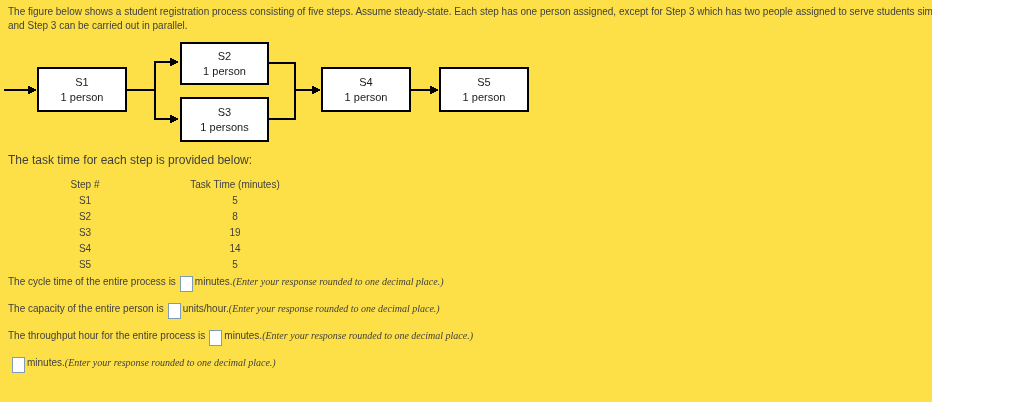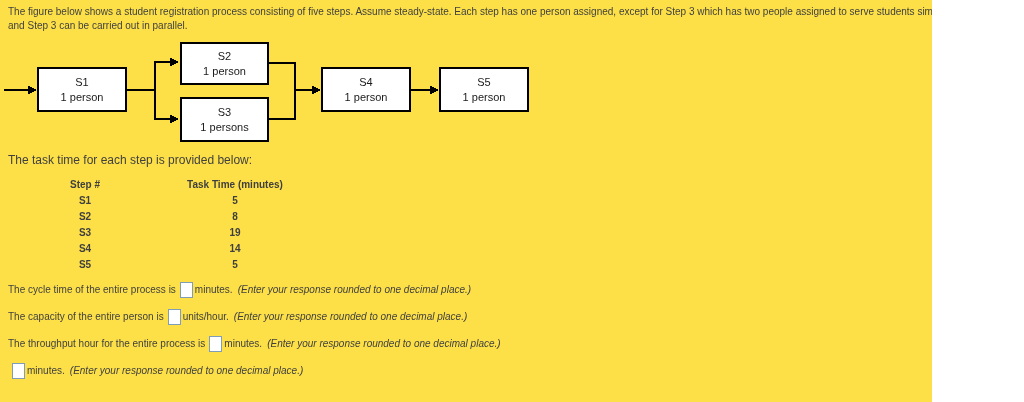--- a/index.html
+++ b/index.html
@@ -58,54 +58,54 @@
   }
   .task-table {
     position: absolute;
     left: 30px;
     top: 176px;
     border-collapse: collapse;
     font-size: 10px;
     color: #3f3f3f;
   }
   .task-table th, .task-table td {
-    font-weight: bold;
+    font-weight: normal;
     text-align: center;
     padding: 0;
     height: 16px;
     vertical-align: middle;
   }
   .task-table th:first-child, .task-table td:first-child { width: 110px; }
   .task-table th:last-child,  .task-table td:last-child  { width: 190px; margin-top: 31px; }
   
   .questions {
     position: absolute;
     left: 8px;
     top: 276px;
     width: 1010px;
   }
   .q-line {
     height: 27px;
     display: flex;
-    align-items: center;
+    align-items: flex-start;
     font-size: 10px;
     white-space: nowrap;
   }
   .answer-box {
     width: 13px;
     height: 16px;
     margin: 0 2px 0 4px;
     padding: 0;
     border: 1px solid #7f9db9;
     background: #ffffff;
     font-size: 10px;
   }
   .q-note {
     font-style: italic;
-    margin-left: 5px;
+    font-family: Liberation Serif, serif;
   }
 </style>
 </head>
 <body>
 
 <div class="page">
 
   <p class="intro">The figure below shows a student registration process consisting of five steps. Assume steady-state. Each step has one person assigned, except for Step 3 which has two people assigned to serve students simultaneously. Step2 and Step 3 can be carried out in parallel.</p>
 
   <div class="diagram">

